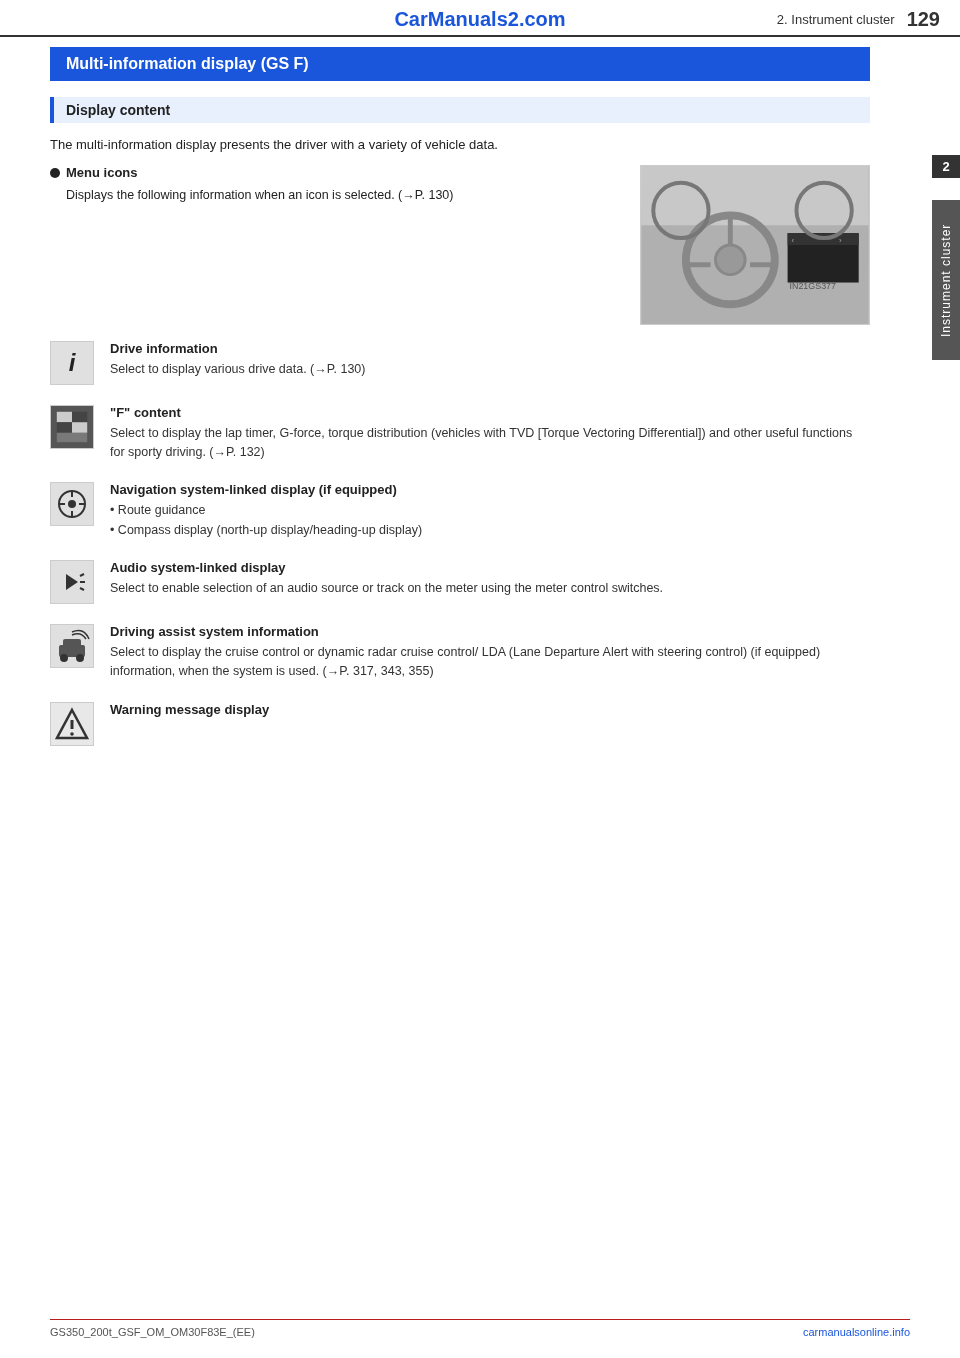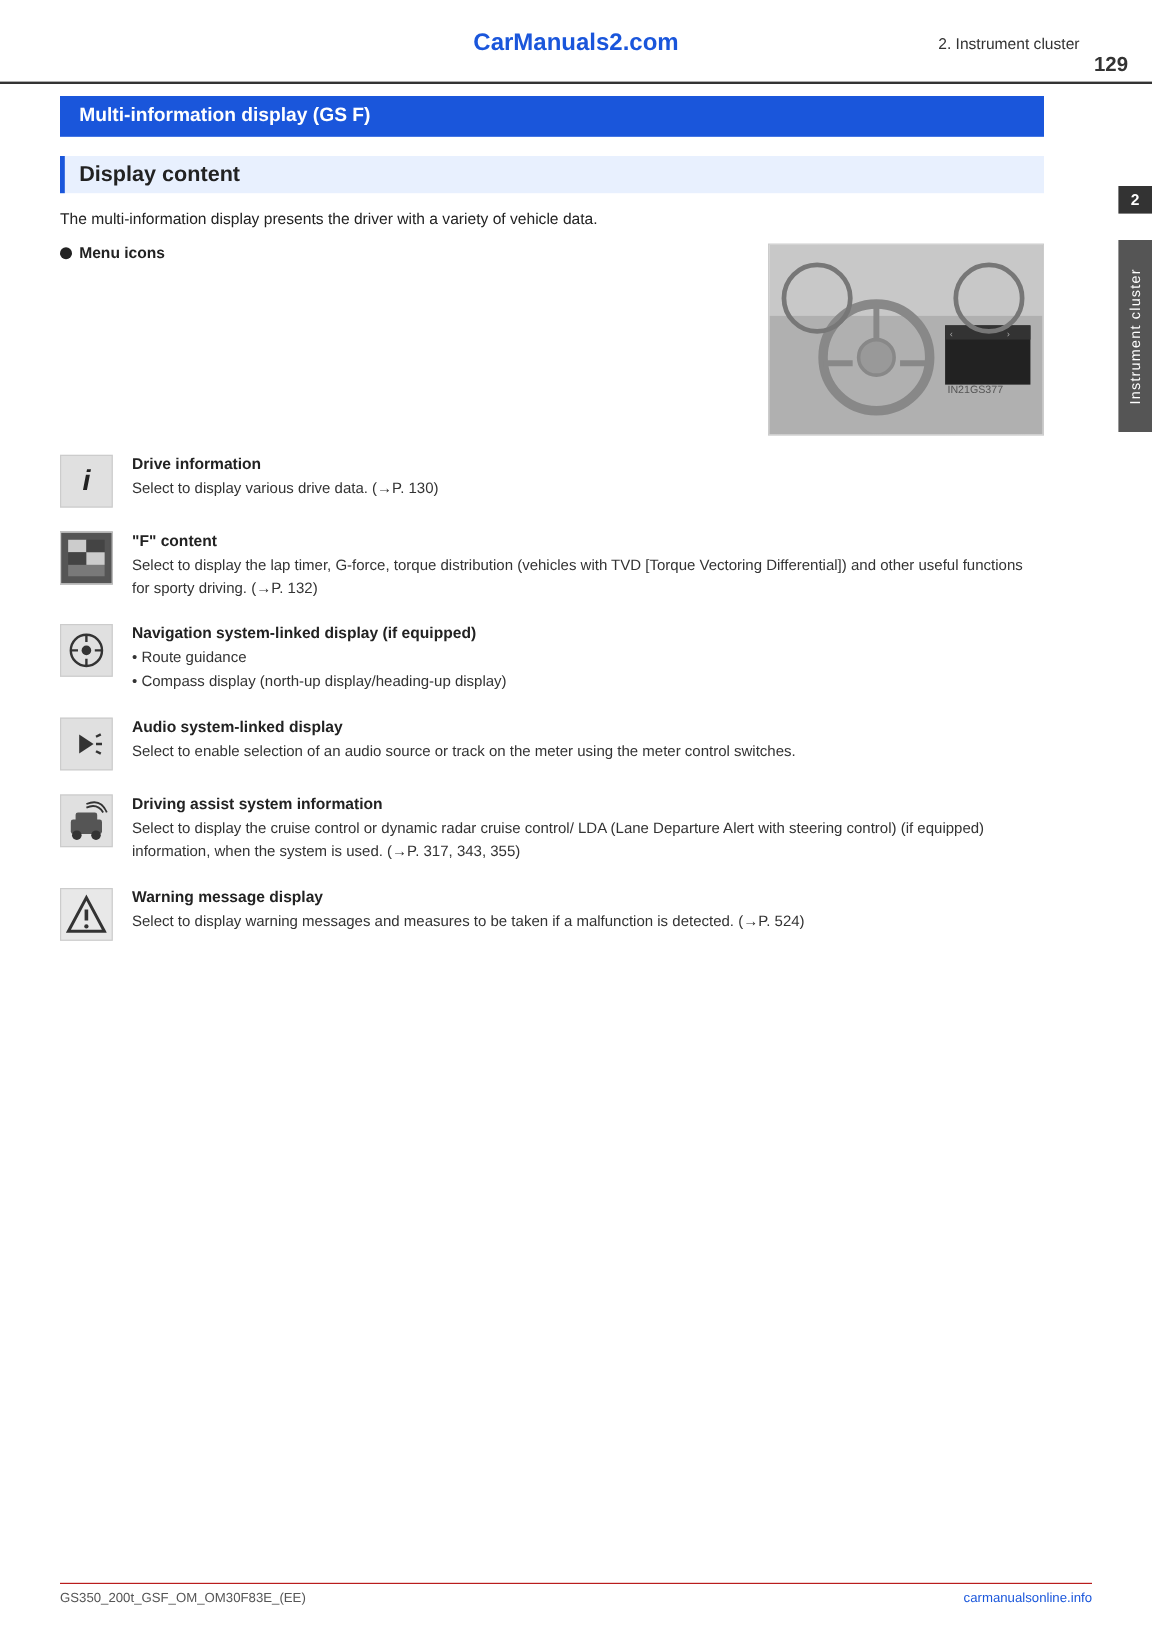--- a/index.html
+++ b/index.html
@@ -33,24 +33,23 @@
     .header-right {
       display: flex;
       align-items: center;
       gap: 12px;
     }
     .header-section {
       font-size: 13px;
       color: #333;
     }
     .header-page {
-      font-size: 17px;
+      font-size: 20px;
       font-weight: bold;
       color: #333;
-      margin-top: 36px;
     }
 
     
     .side-tab {
       position: absolute;
       right: 0;
       top: 200px;
       width: 28px;
       background: #555;
       color: #fff;
@@ -95,21 +94,21 @@
       padding: 8px 16px;
       margin-bottom: 16px;
       border-radius: 0;
     }
 
     
     .subsection-title {
       background: #e8f0fe;
       border-left: 4px solid #1a56db;
       padding: 5px 12px;
-      font-size: 18px;
+      font-size: 14px;
       font-weight: bold;
       margin-bottom: 12px;
       color: #222;
     }
 
     
     .intro-text {
       margin-bottom: 10px;
       font-size: 13px;
       line-height: 1.5;
@@ -257,20 +256,21 @@
   </div>
 
   <p class="intro-text">The multi-information display presents the driver with a variety of vehicle data.</p>
 
   <div class="bullet-section">
     <div class="bullet-text-col">
       <div class="bullet-label">
         <span class="bullet-dot"></span>
         <span>Menu icons</span>
       </div>
+      <p class="bullet-desc">Displays the following information when an icon is selected. (→P. 130)</p>
     </div>
 
     <div class="dash-image">
       <div class="dash-image-inner">
 
         <svg width="230" height="160" viewBox="0 0 230 160">
 
           <rect width="230" height="160" fill="#c8c8c8"></rect>
 
           <rect x="0" y="60" width="230" height="100" fill="#b0b0b0"></rect>
@@ -382,21 +382,20 @@
     <div class="icon-row">
       <div class="icon-box warning" style="background:#e8e8e8;font-size:26px;">
         <svg width="34" height="34" viewBox="0 0 34 34">
           <polygon points="17,3 32,31 2,31" fill="none" stroke="#333" stroke-width="2.5"></polygon>
           <line x1="17" y1="13" x2="17" y2="22" stroke="#333" stroke-width="3"></line>
           <circle cx="17" cy="27" r="1.8" fill="#333"></circle>
         </svg>
       </div>
       <div class="icon-row-text">
         <div class="icon-row-title">Warning message display</div>
-        <div class="icon-row-desc">Select to display warning messages and measures to be taken if a malfunction is detected. (→P. 524)</div>
       </div>
     </div>
 
   </div>
 
 </div>
 
 <div class="footer">
   <span>GS350_200t_GSF_OM_OM30F83E_(EE)</span>
   <span style="color:#1a56db;">carmanualsonline.info</span>

